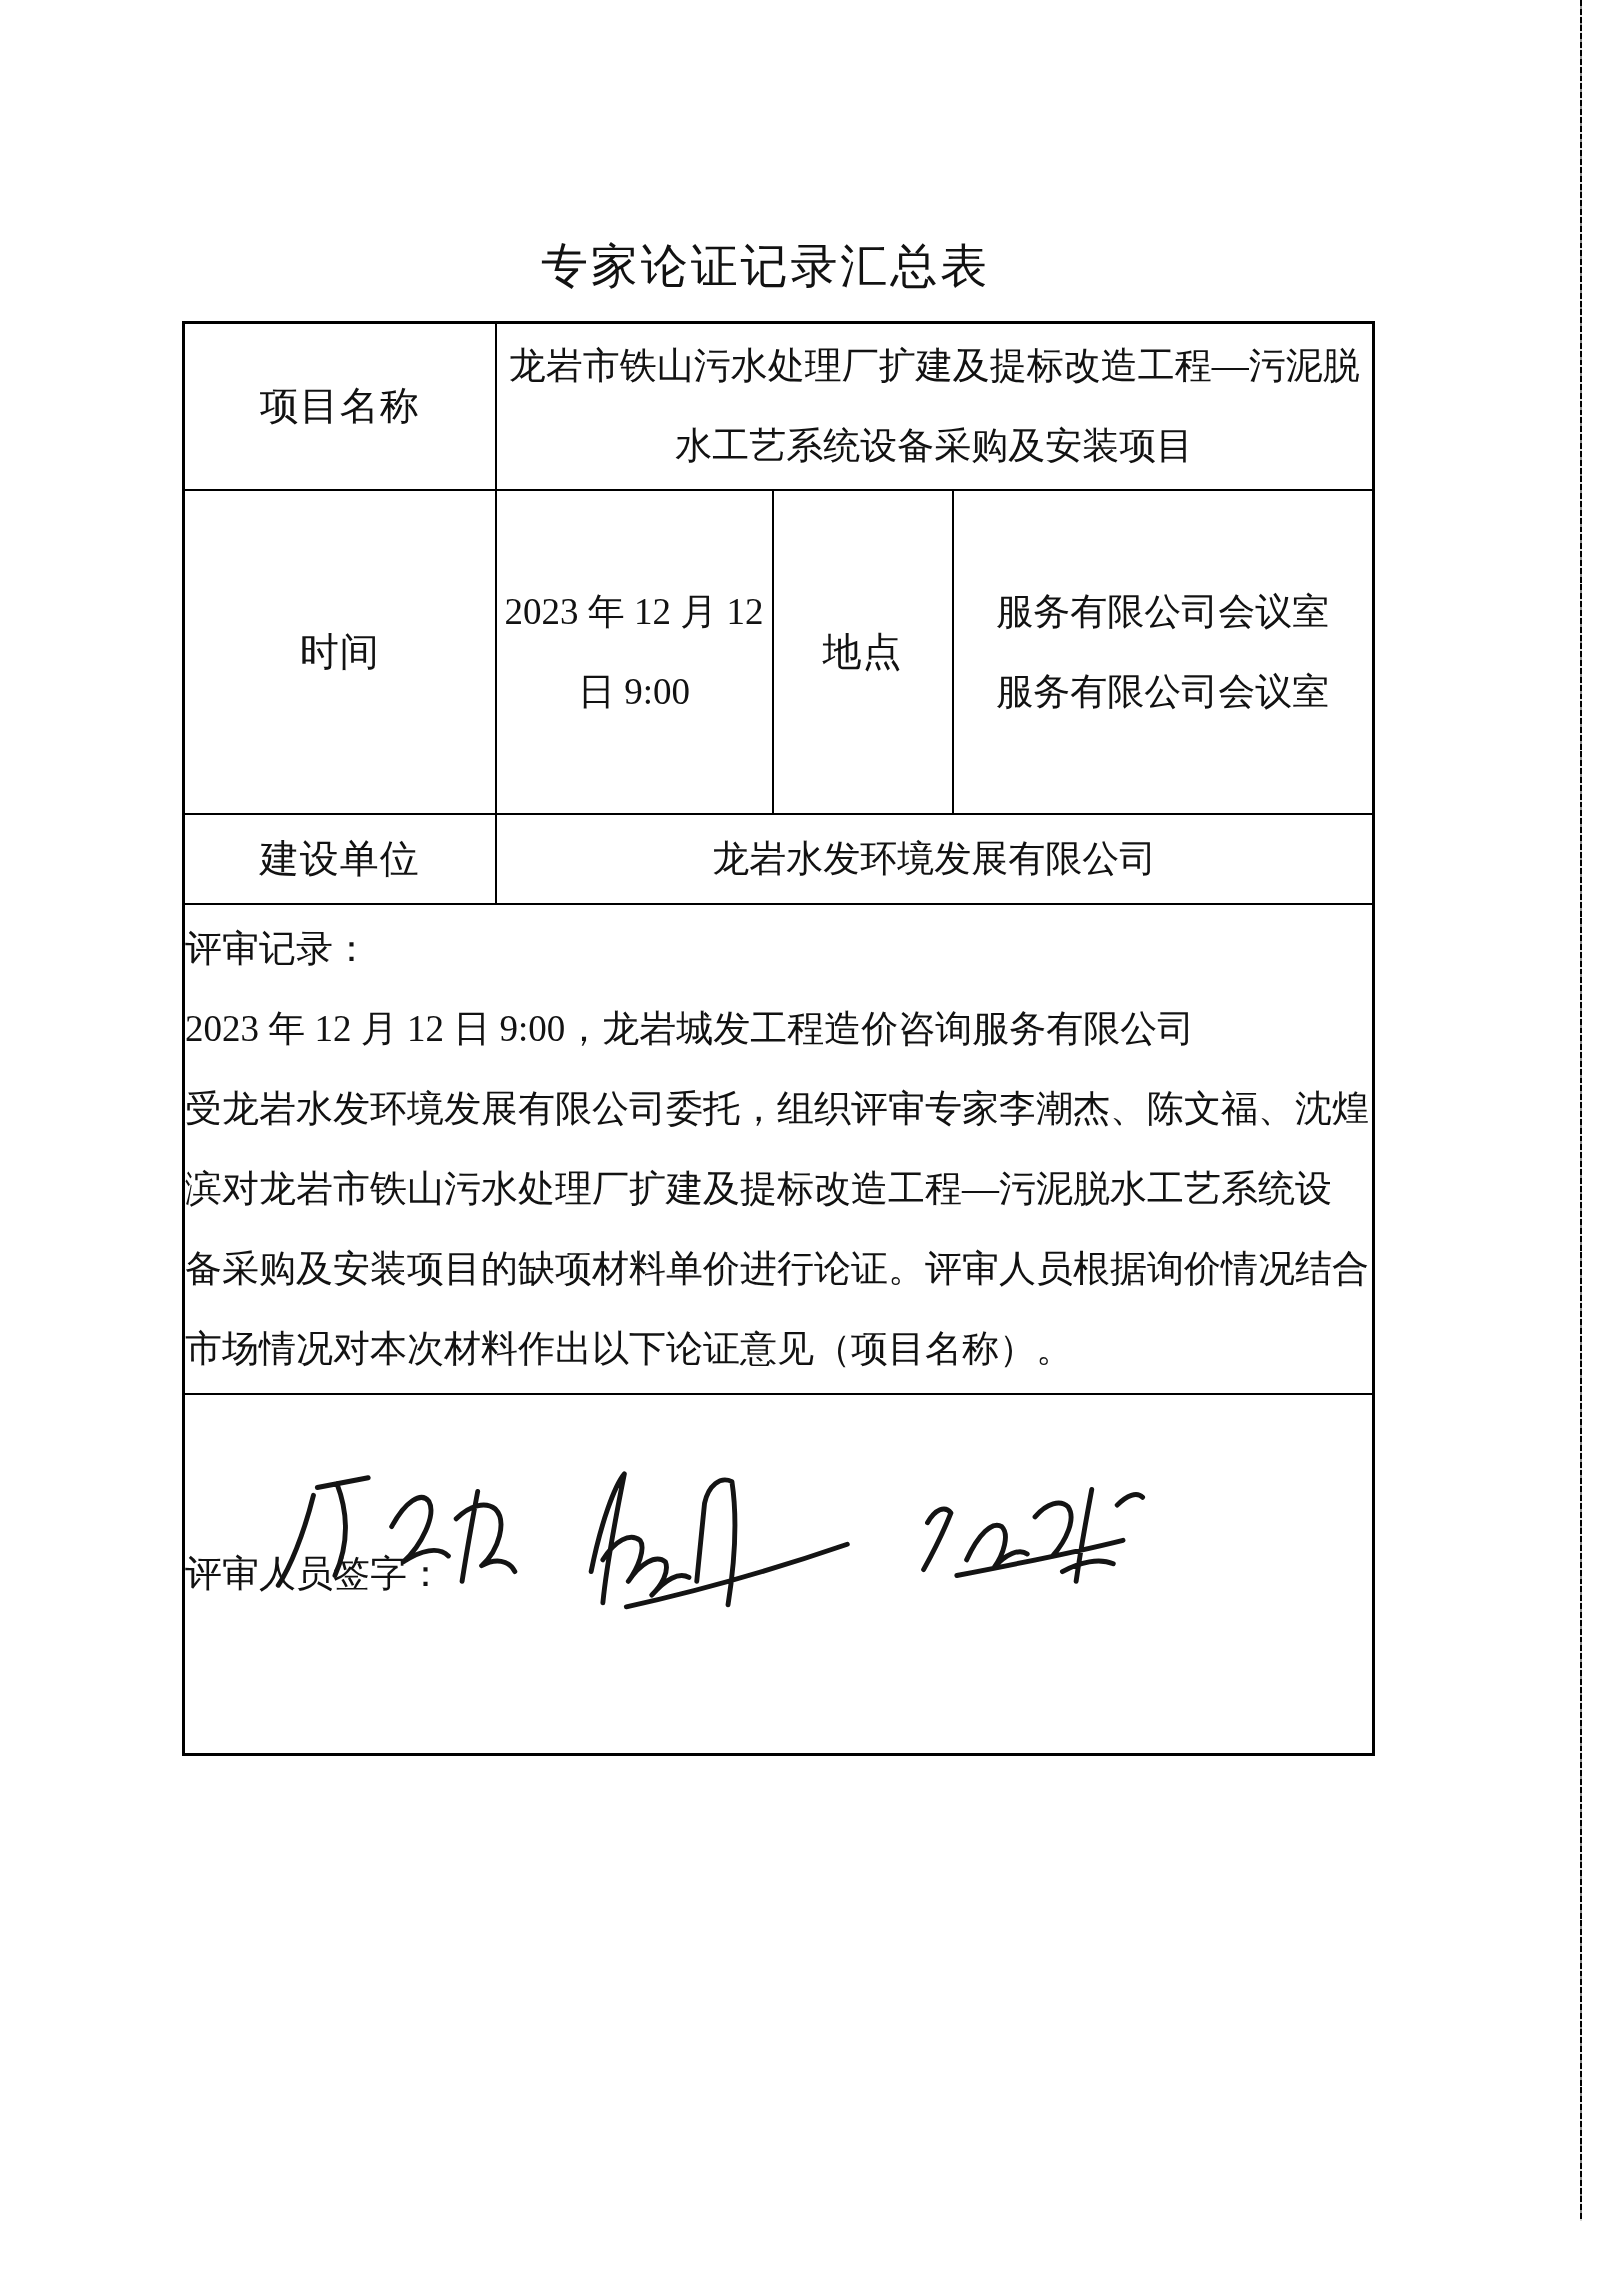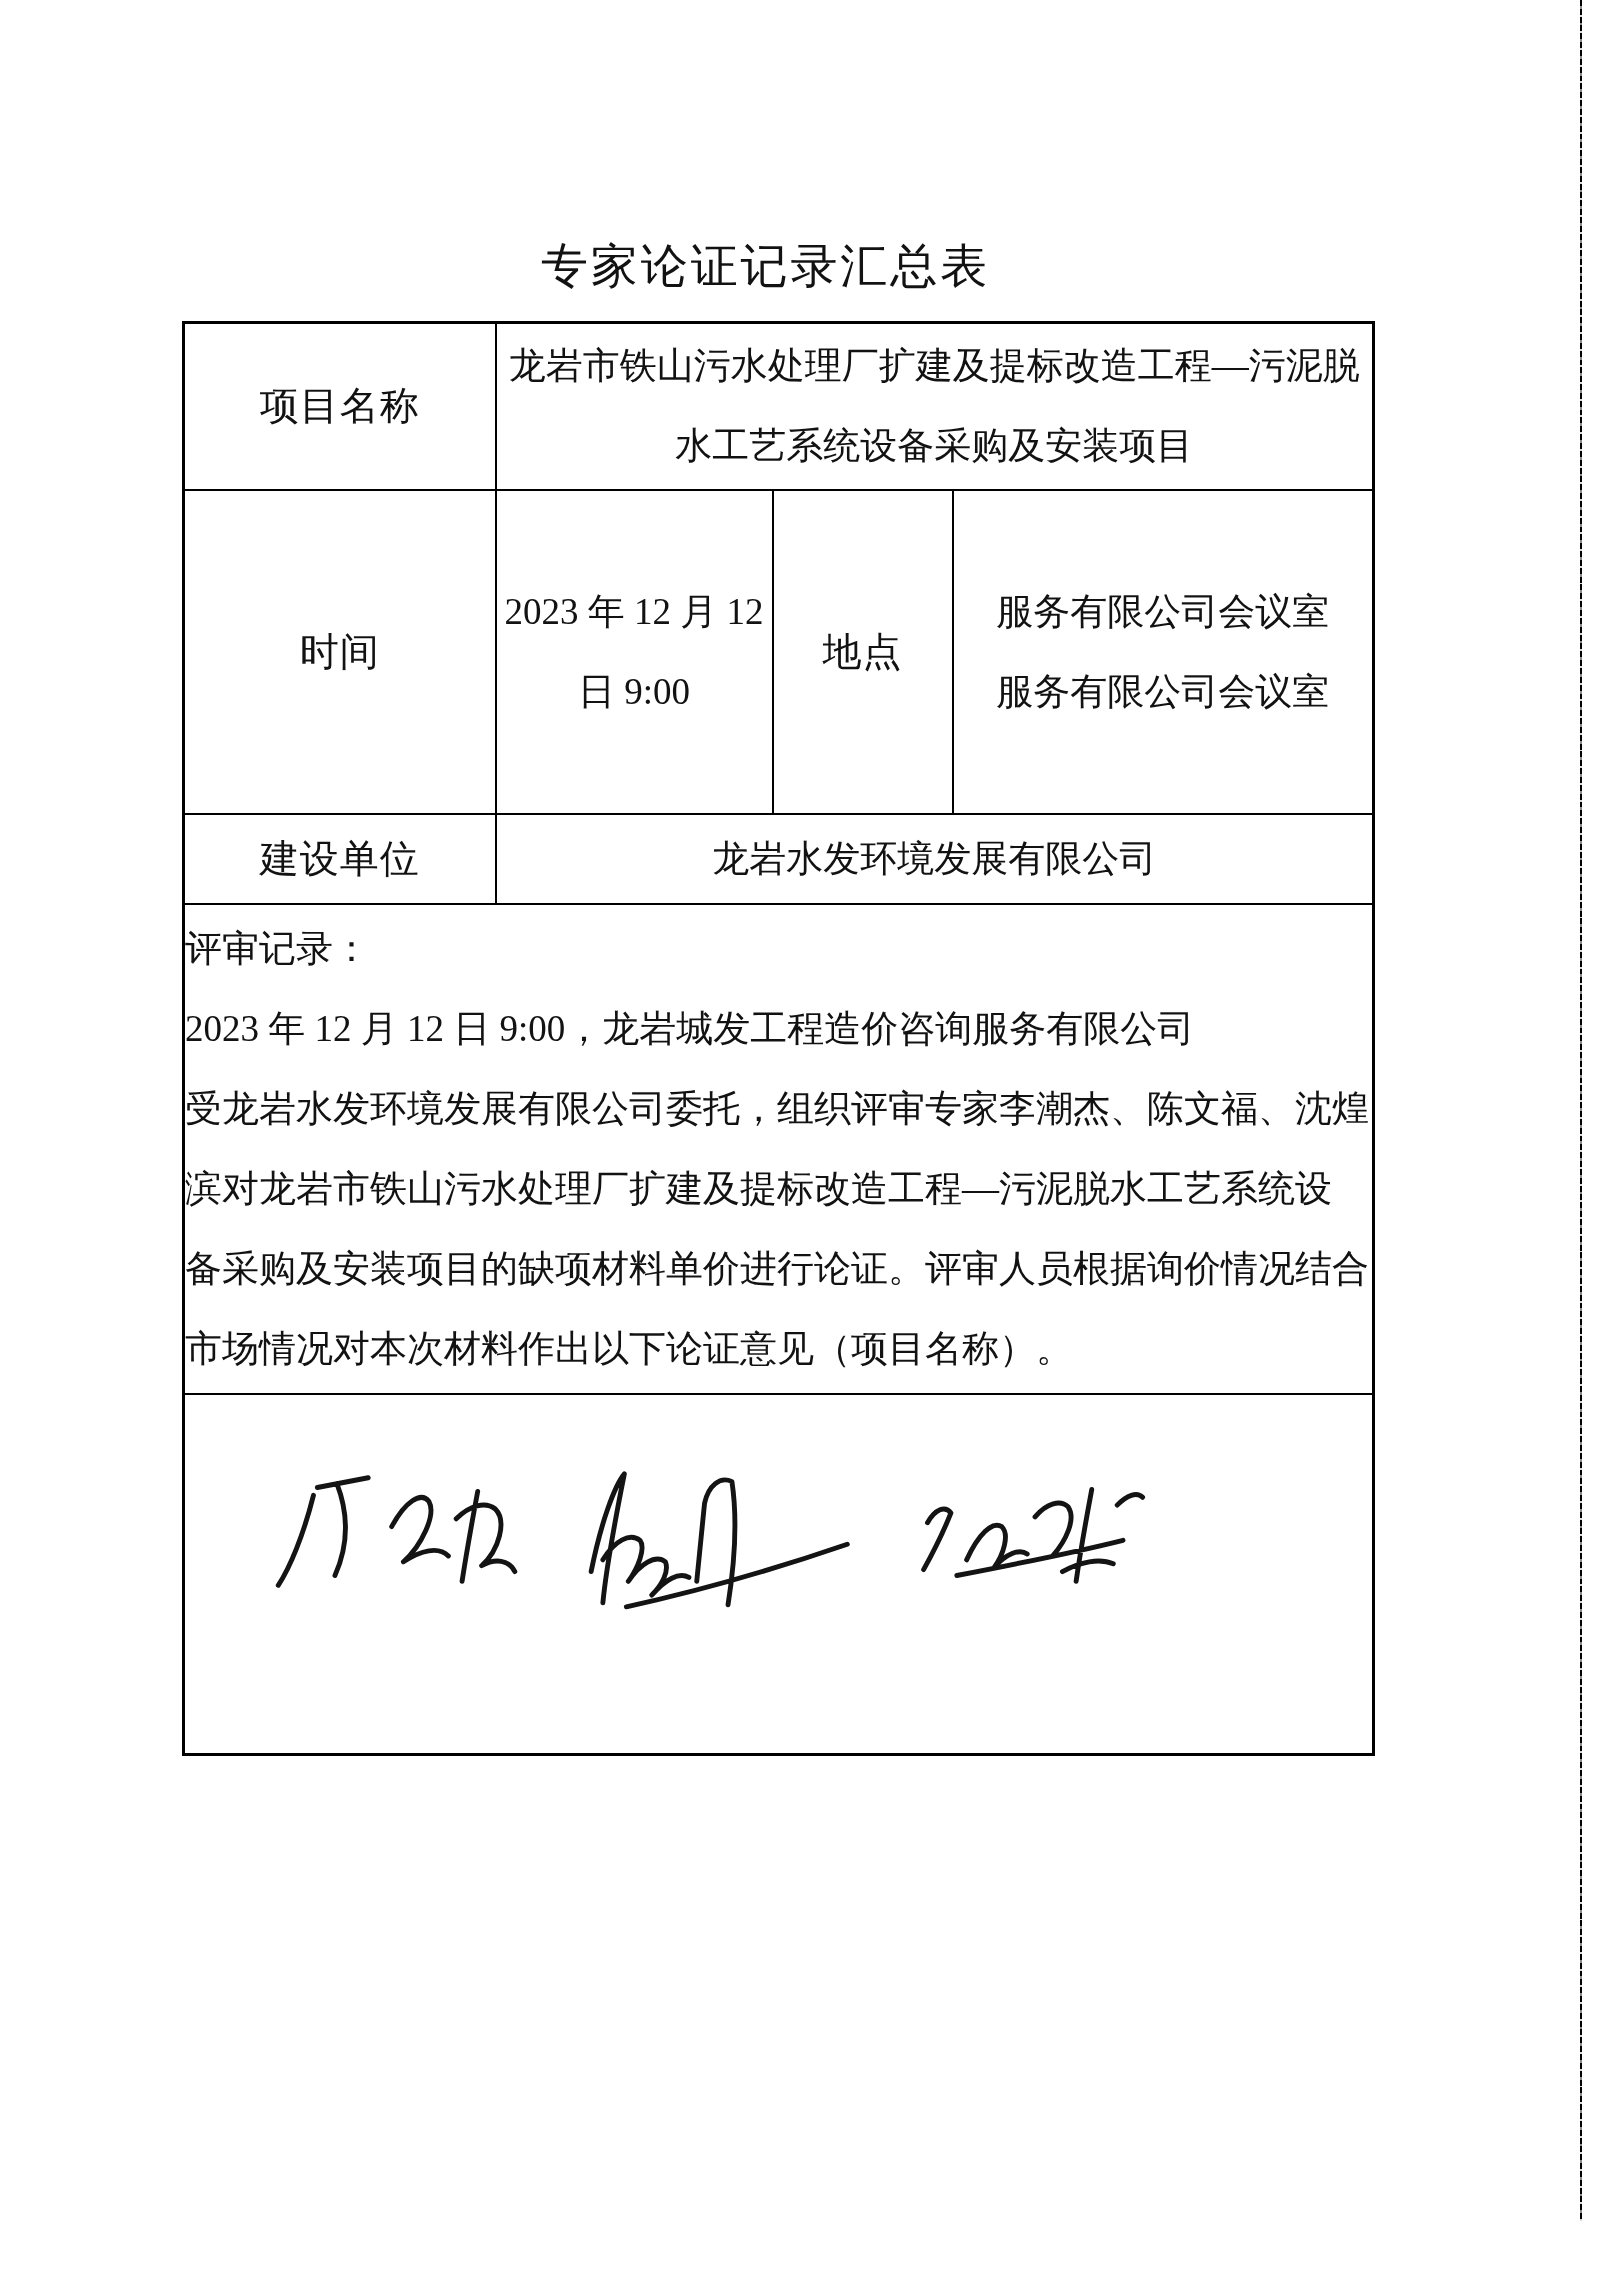--- a/index.html
+++ b/index.html
@@ -139,20 +139,21 @@
       <div class="line">评审记录：</div>
       <div class="line indent">2023 年 12 月 12 日 9:00，龙岩城发工程造价咨询服务有限公司</div>
       <div class="line">受龙岩水发环境发展有限公司委托，组织评审专家李潮杰、陈文福、沈煌</div>
       <div class="line">滨对龙岩市铁山污水处理厂扩建及提标改造工程—污泥脱水工艺系统设</div>
       <div class="line">备采购及安装项目的缺项材料单价进行论证。评审人员根据询价情况结合</div>
       <div class="line">市场情况对本次材料作出以下论证意见（项目名称）。</div>
     </td>
   </tr>
   <tr style="height:361px">
     <td class="sig-cell" colspan="4">
+      <div class="sig-label">评审人员签字：</div>
       <svg class="signatures" viewBox="0 0 1020 180">
         <path d="M40 30 C30 70 16 104 4 122 M44 22 L96 12 M64 18 C74 44 78 76 62 112
              M120 62 C134 36 150 26 158 36 C166 50 150 82 132 98 C150 86 168 82 178 92
              M208 26 C202 58 196 92 192 118
              M186 54 C200 40 216 36 226 44 C238 56 230 86 212 102 C226 94 240 96 246 108"></path>
         <path d="M324 108 C334 58 348 20 358 8 C350 48 340 98 336 140
              M336 96 C348 76 364 68 374 76 C380 84 372 104 362 118 C374 100 390 90 400 98 C404 108 396 122 386 132 C400 116 414 108 424 114
              M432 118 L440 38 C444 20 456 10 468 16 C474 56 470 104 464 142
              M360 144 C434 128 516 104 586 80"></path>
         <path d="M668 58 C676 44 686 40 692 48 C684 68 674 88 664 106

